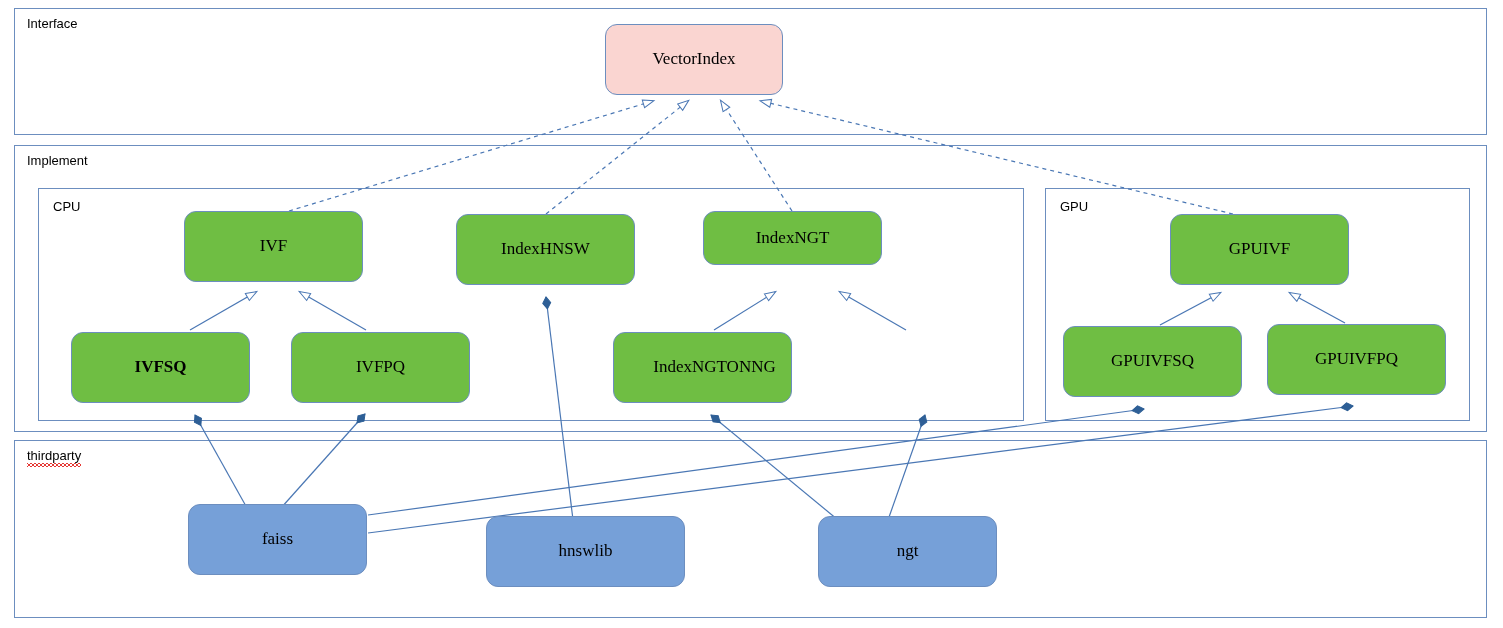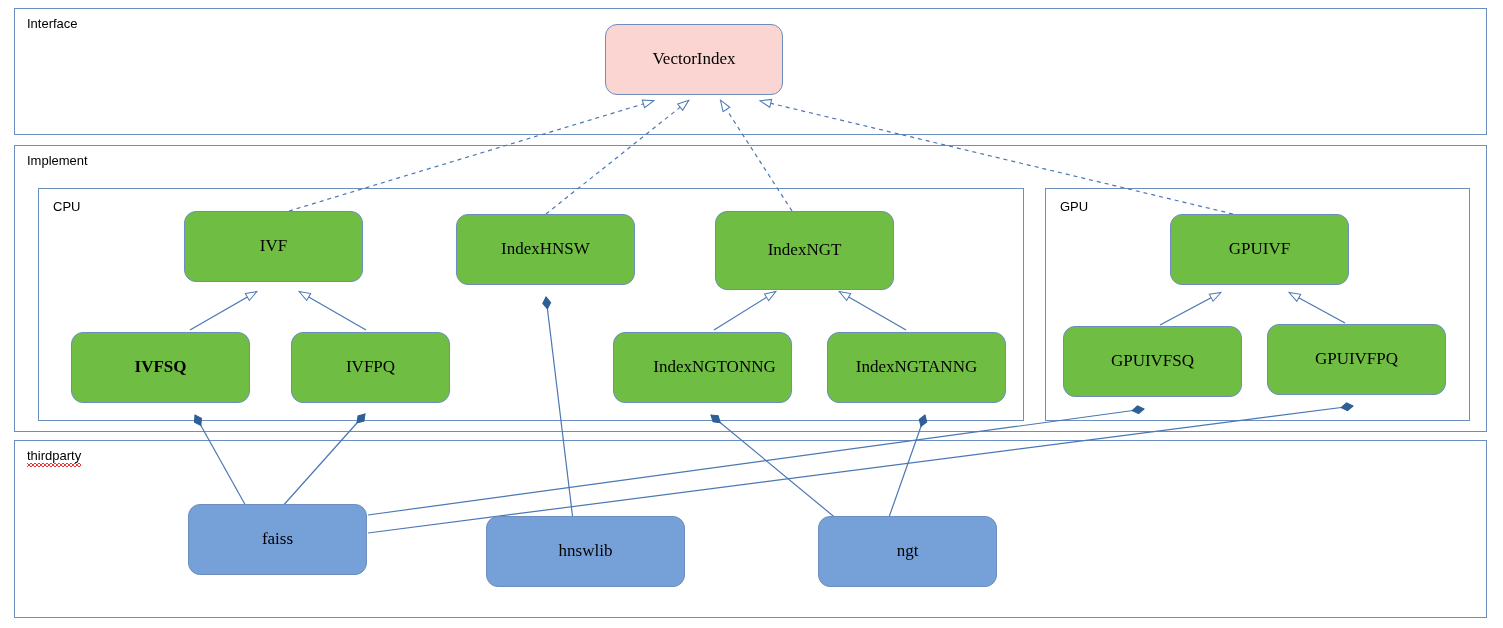--- a/index.html
+++ b/index.html
@@ -156,43 +156,40 @@
   </div>
 
   <div class="node impl" style="left:184px; top:211px; width:179px; height:71px;">
     <span>IVF</span>
   </div>
 
   <div class="node impl" style="left:456px; top:214px; width:179px; height:71px;">
     <span>IndexHNSW</span>
   </div>
 
-  <div class="node impl" style="left:703px; top:211px; width:179px; height:79px;margin-left:12px;">
+  <div class="node impl" style="left:703px; top:211px; width:179px; height:54px;">
     <span>IndexNGT</span>
   </div>
 
   <div class="node impl" style="left:1170px; top:214px; width:179px; height:71px;">
     <span>GPUIVF</span>
   </div>
 
   <div class="node impl" style="left:71px; top:332px; width:179px; height:71px;font-weight:bold;">
     <span>IVFSQ</span>
   </div>
 
-  <div class="node impl" style="left:291px; top:332px; width:159px; height:71px;">
+  <div class="node impl" style="left:291px; top:332px; width:179px; height:71px;">
     <span>IVFPQ</span>
   </div>
 
   <div class="node impl" style="left:613px; top:332px; width:179px; height:71px;padding-left:24px;">
     <span>IndexNGTONNG</span>
   </div>
 
-  <div class="node impl" style="left:827px; top:332px; width:179px; height:71px;">
-    <span>IndexNGTANNG</span>
-  </div>
 
   <div class="node impl" style="left:1063px; top:326px; width:179px; height:71px;">
     <span>GPUIVFSQ</span>
   </div>
 
   <div class="node impl" style="left:1267px; top:324px; width:179px; height:71px;">
     <span>GPUIVFPQ</span>
   </div>
 
   <div class="node third" style="left:188px; top:504px; width:179px; height:71px;">

